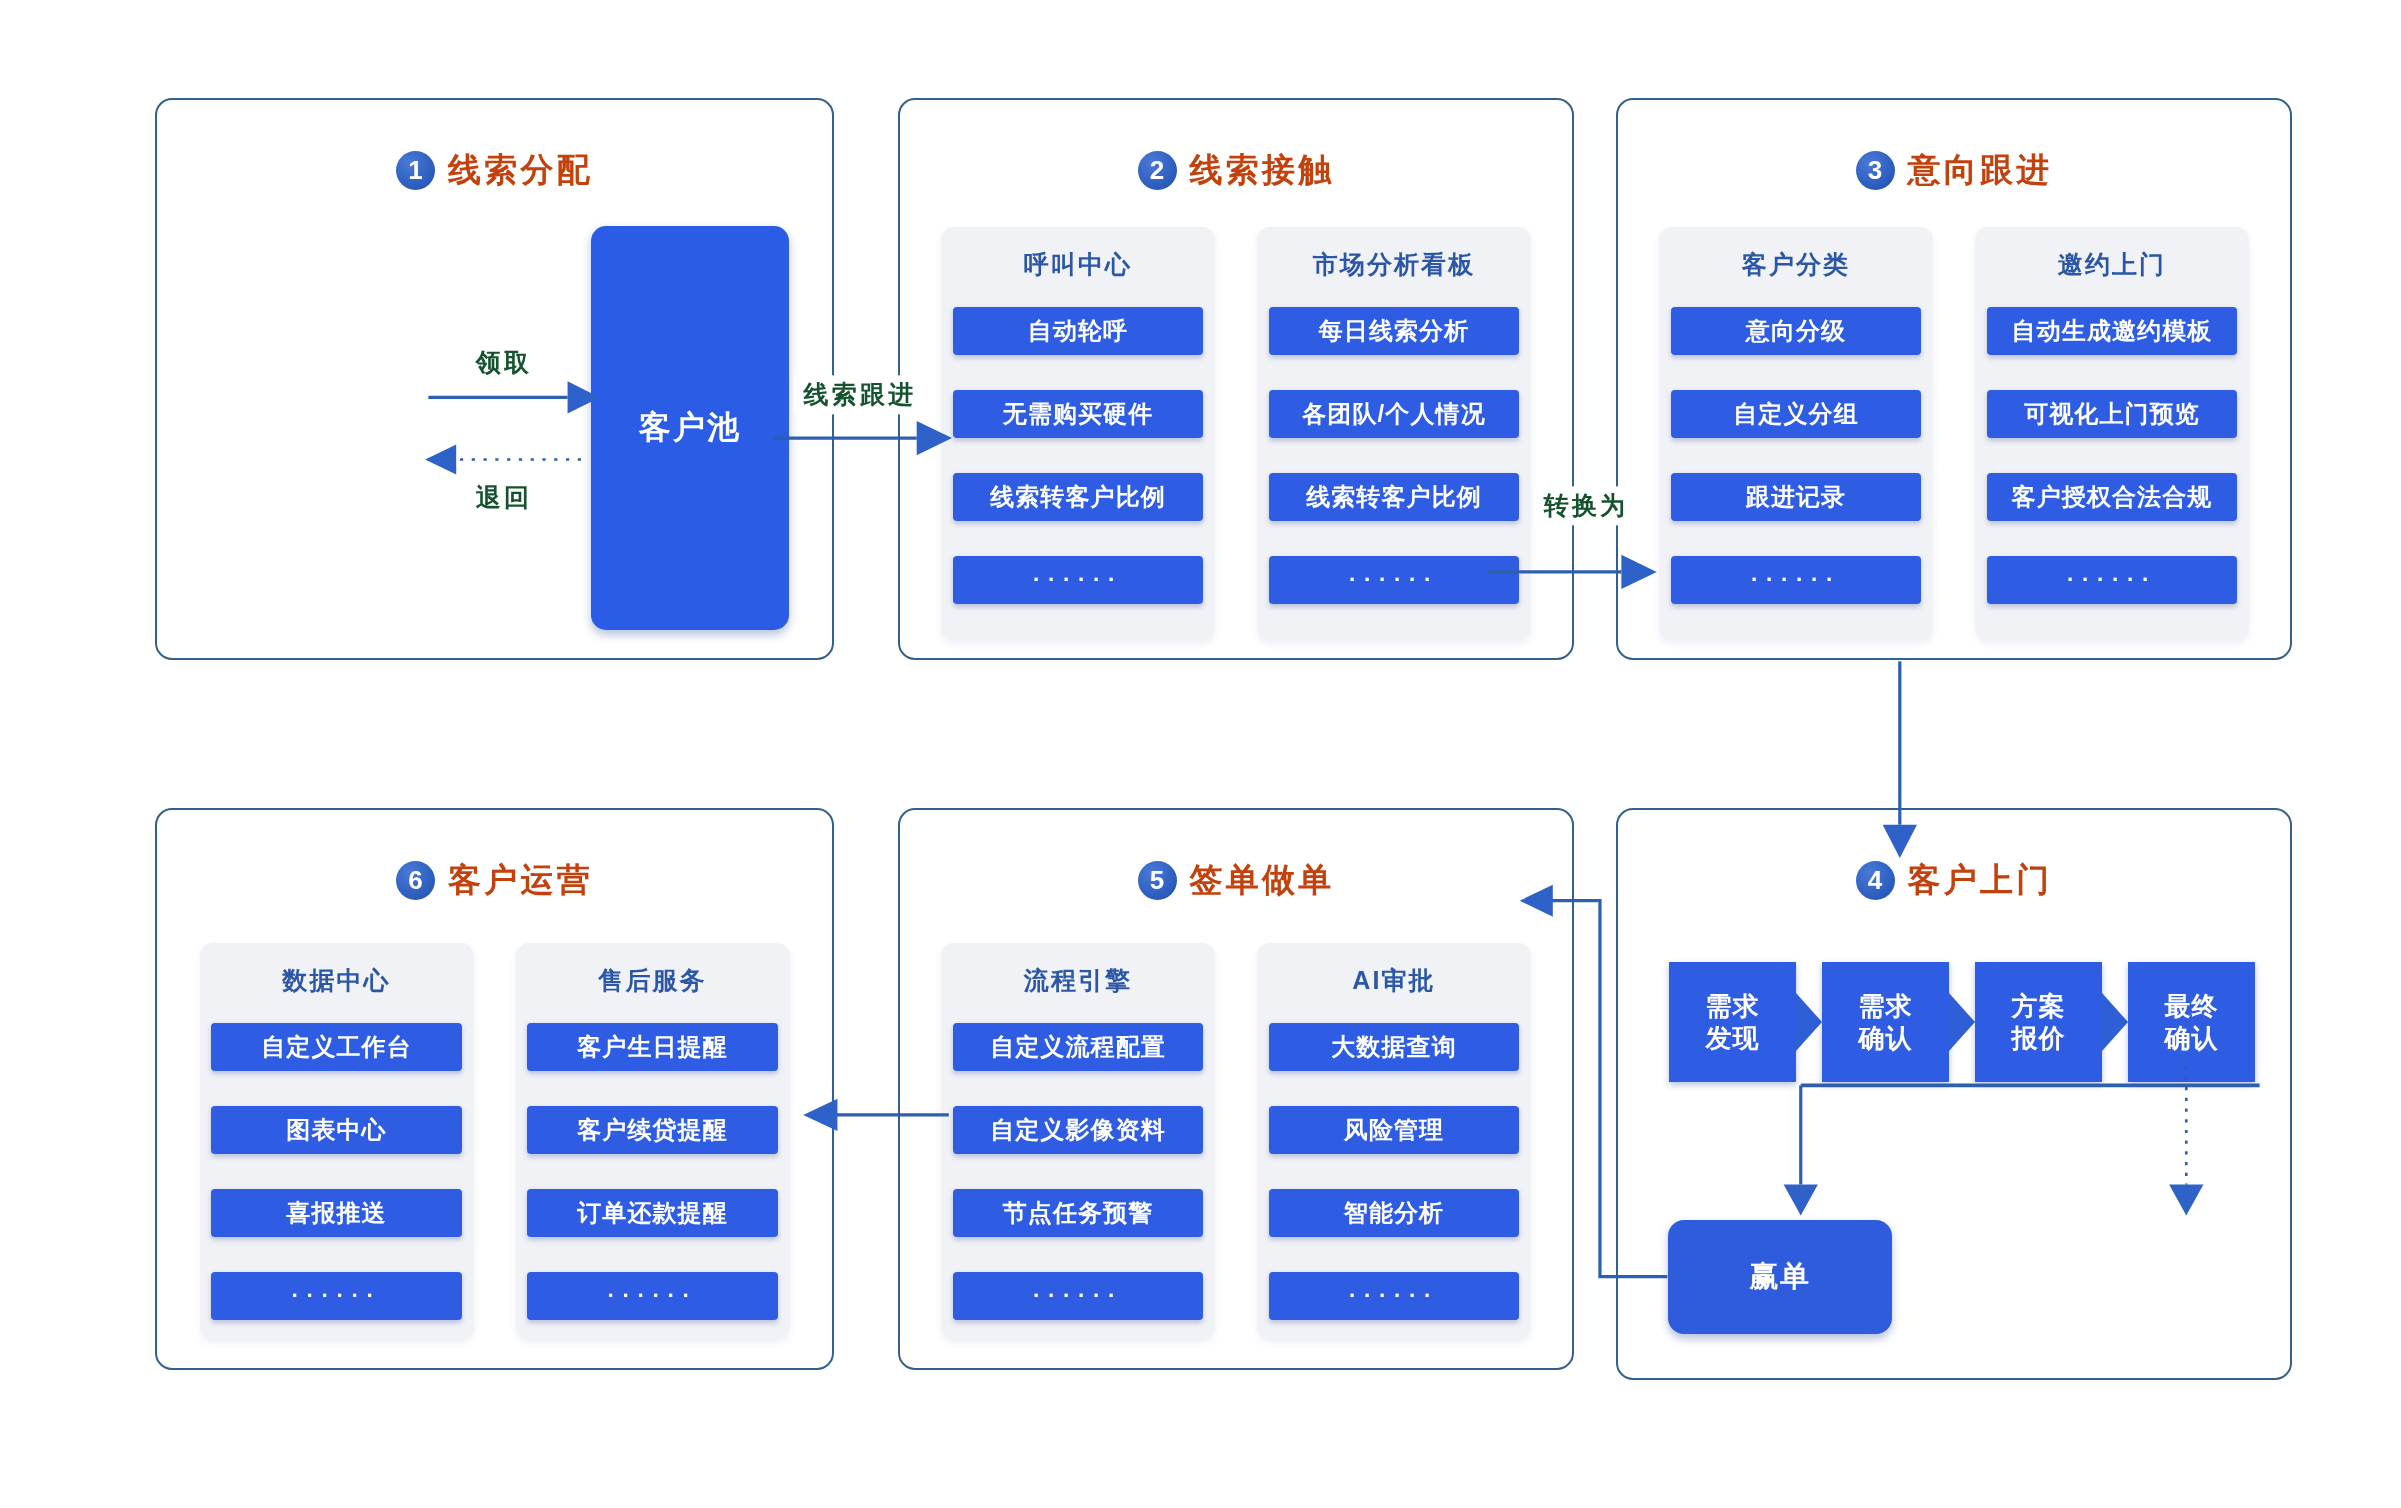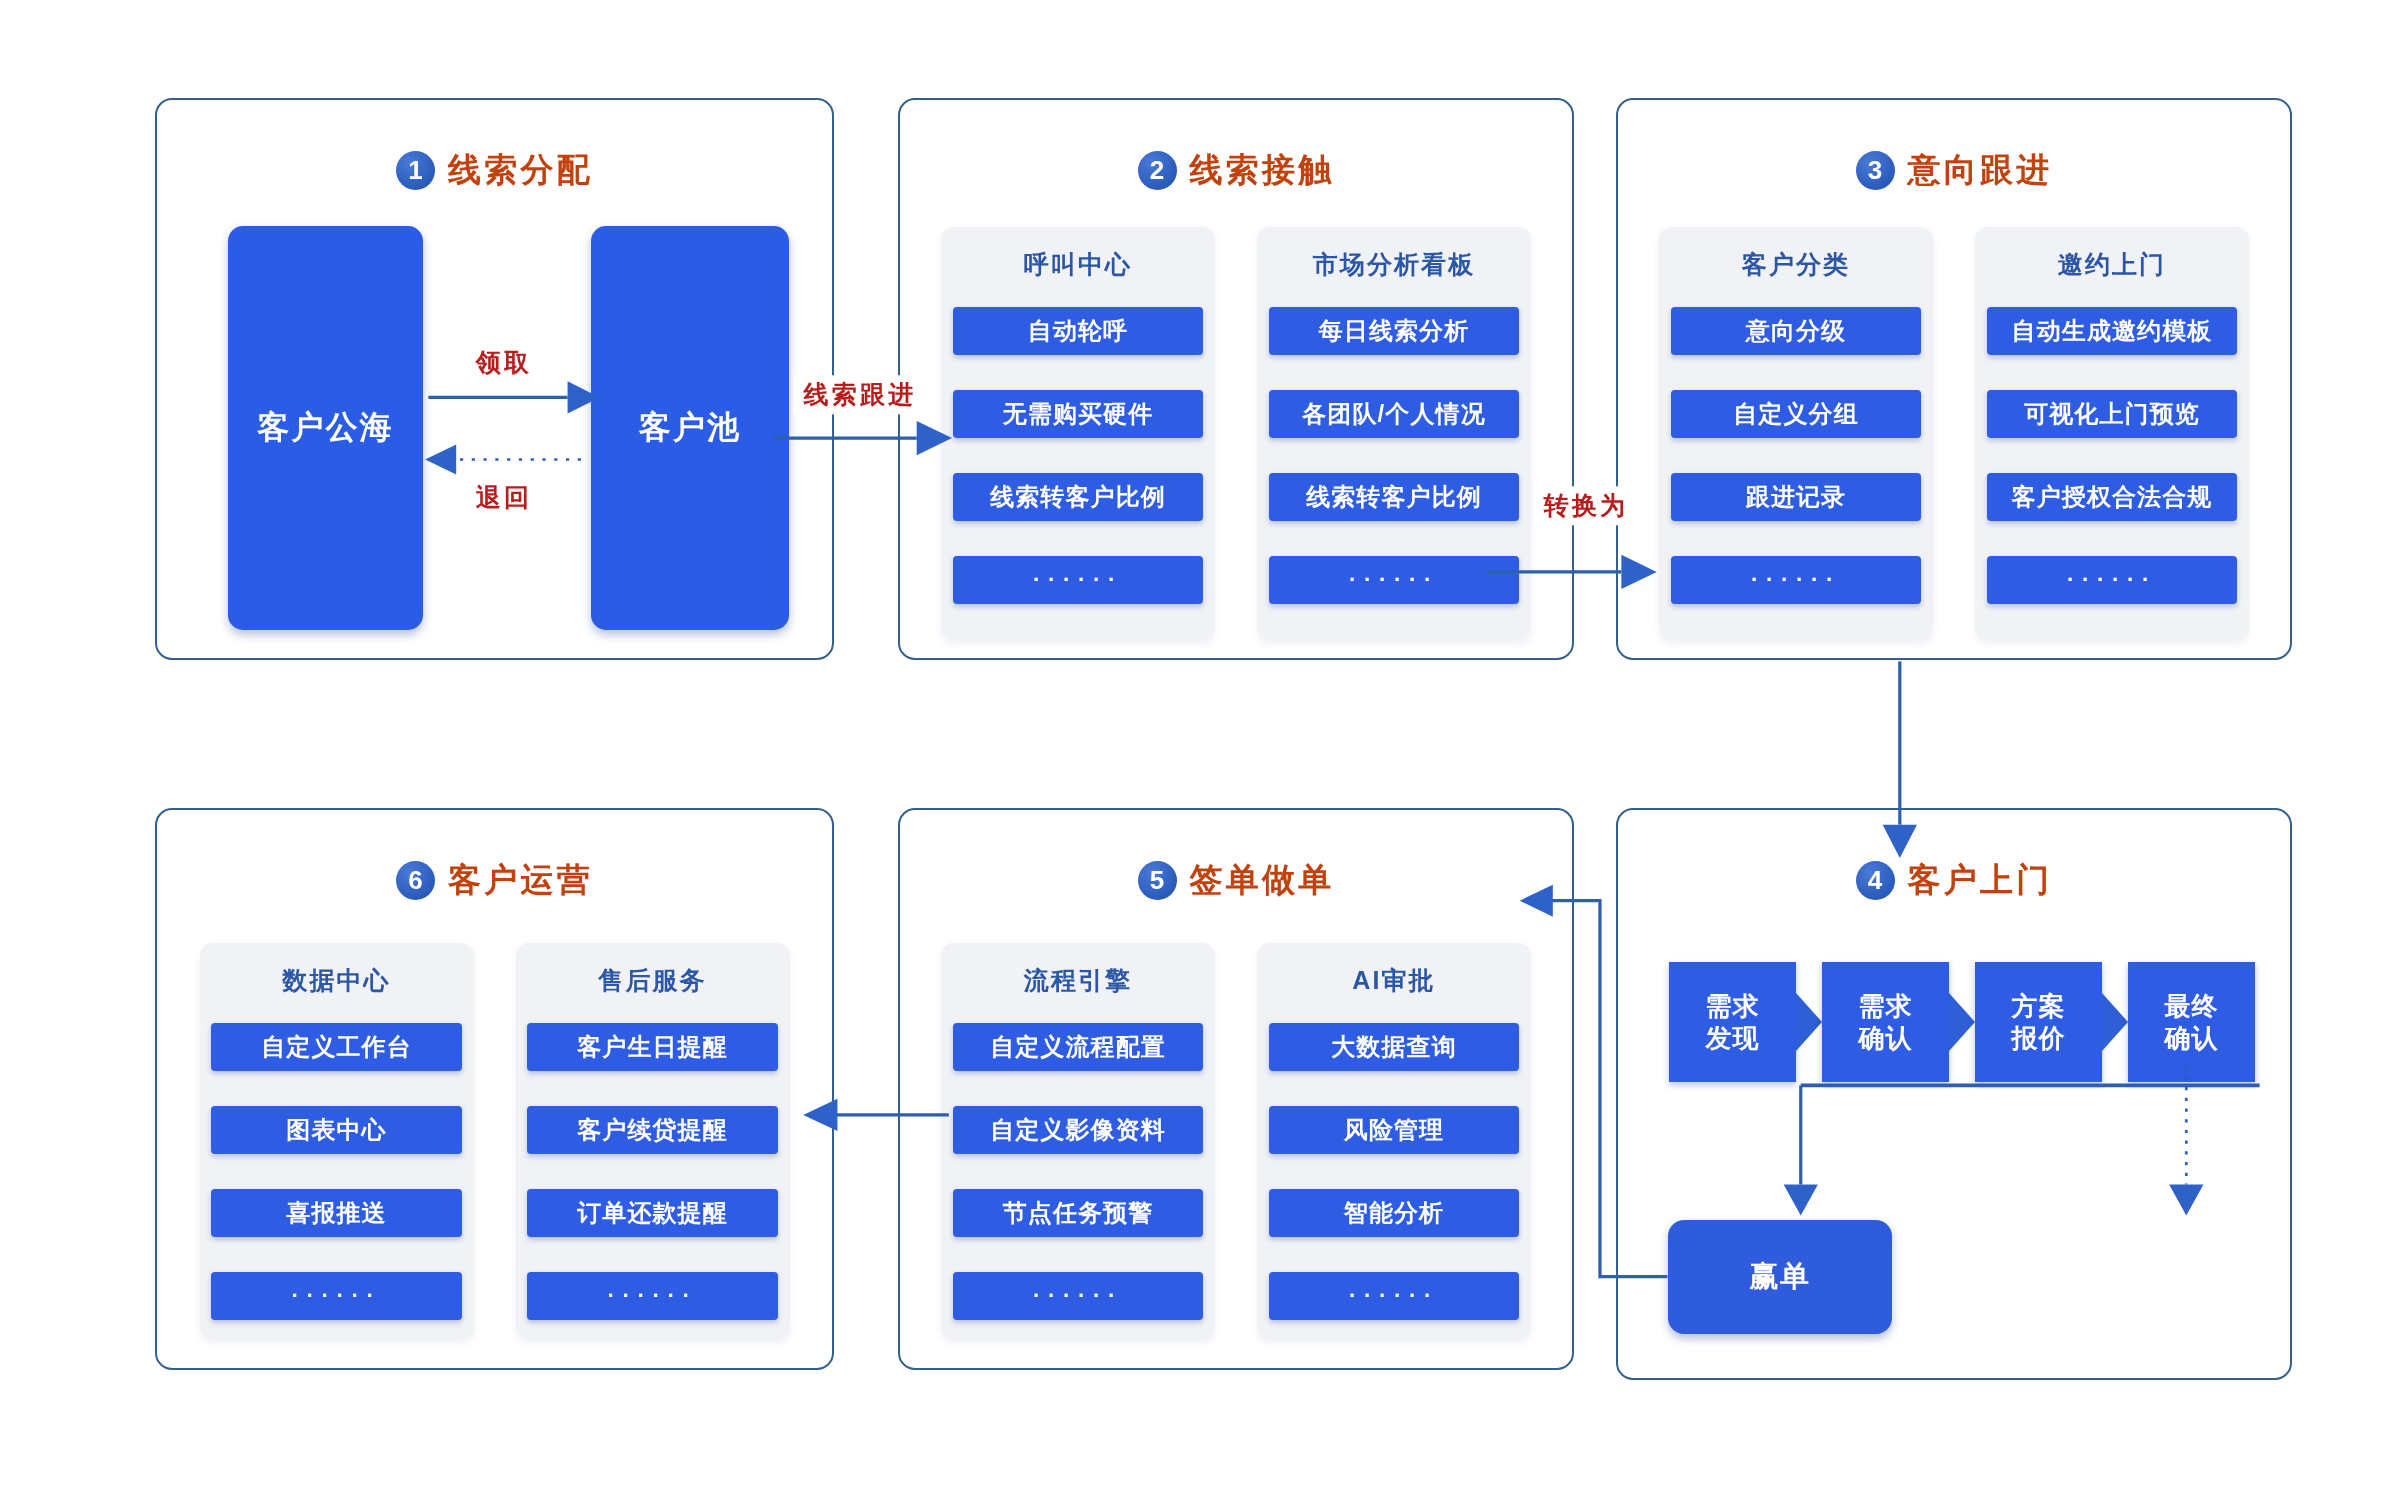--- a/index.html
+++ b/index.html
@@ -34,35 +34,34 @@
               border-left:26px solid #2f5fd6;}
 
   .endbox{position:absolute;top:410px;width:224px;height:114px;border-radius:16px;color:#fff;font-size:29px;
           font-weight:bold;display:flex;align-items:center;justify-content:center;letter-spacing:1.6px;
           box-shadow:0 4.3px 8.6px rgba(25,55,150,.3);}
   .endbox.win{background:#2f5bdd;}
   .endbox.lose{background:#3f66e2;}
 
   #arrow-layer{position:absolute;left:0;top:0;width:2401px;height:1508px;pointer-events:none;z-index:5;}
 
-  .alabel{position:absolute;transform:translate(-50%,-50%);font-size:25px;font-weight:600;color:#b91c1c;
+  .alabel{position:absolute;transform:translate(-50%,-50%);font-size:25px;font-weight:600;color:#14532d;
           z-index:6;letter-spacing:3.2px;white-space:nowrap;}
   .alabel.patch{background:#ffffff;padding:3.2px 9.6px;}
 </style>
 </head>
 <body>
 
 <div id="canvas">
 
   <div class="panel" style="left:155px;top:98px;width:679px;height:562px;">
     <div class="panel-title">
       <span class="badge">1</span>
       <span class="t">线索分配</span>
     </div>
-    <div class="bigbox" style="left:71px;width:195px;">客户公海</div>
     <div class="bigbox" style="left:434px;width:198px;">客户池</div>
   </div>
 
   <div class="panel" style="left:898px;top:98px;width:676px;height:562px;">
     <div class="panel-title">
       <span class="badge">2</span>
       <span class="t">线索接触</span>
     </div>
     <div class="cols">
       <div class="col">

